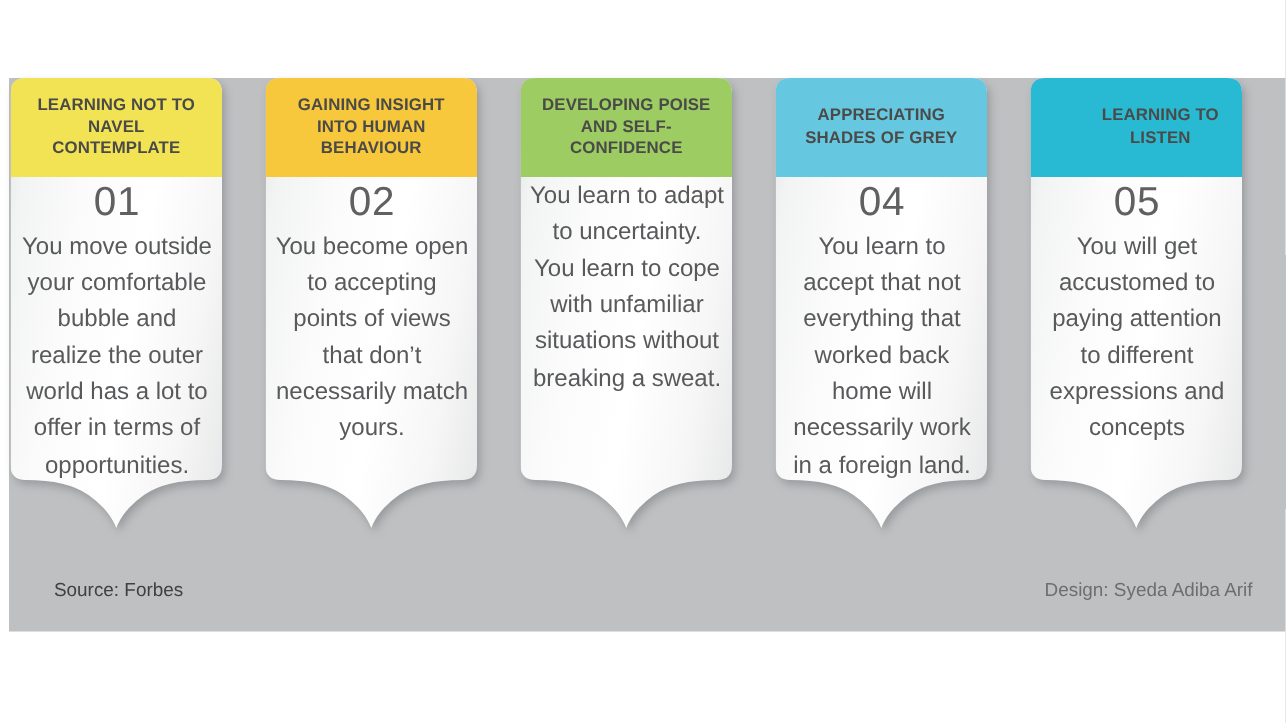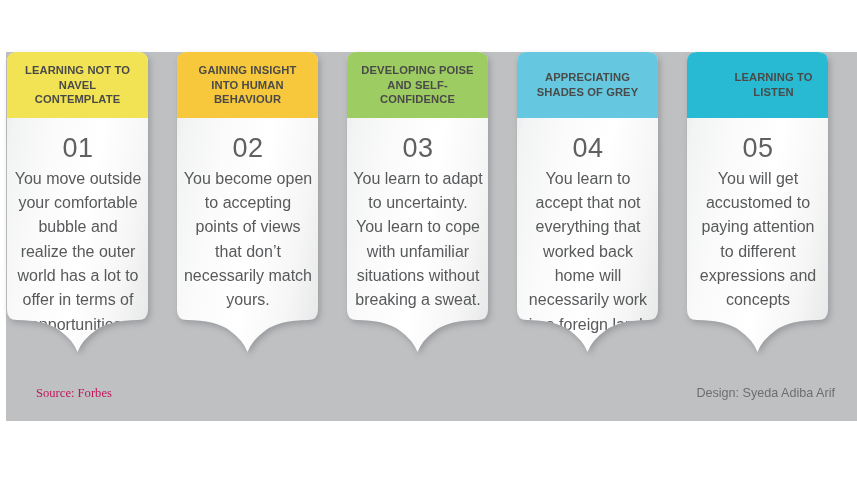--- a/index.html
+++ b/index.html
@@ -92,21 +92,21 @@
     color: #4a4a48;
     text-transform: uppercase;
   }
 
   .card-body {
     position: absolute;
     left: 0;
     top: 66px;
     width: 142px;
     box-sizing: border-box;
-    padding: 14px 6px 0 6px;
+    padding: 0 6px 0 6px;
     text-align: center;
   }
 
   .card-number {
     font-family: "Liberation Sans", sans-serif;
     font-size: 27px;
     font-weight: normal;
     color: #606062;
     line-height: 1.25;
     letter-spacing: 0.5px;
@@ -118,23 +118,23 @@
     line-height: 1.52;
     color: #58595b;
     margin-top: 1px;
   }
 
   
   .footer-left {
     position: absolute;
     left: 36px;
     top: 386px;
-    font-family: Liberation Serif, serif;
+    font-family: Liberation Sans, sans-serif;
     font-size: 12.6px;
-    color: #be185d;
+    color: #404040;
   }
   .footer-right {
     position: absolute;
     right: 22px;
     top: 386px;
     font-family: Liberation Sans, sans-serif;
     font-size: 12.6px;
     color: #6d6e70;
     text-align: right;
   }
@@ -171,21 +171,20 @@
         </div>
       </div>
     </div>
 
     <div class="card">
       <div class="card-shape">
         <div class="card-header" style="background: rgb(156, 204, 98);">
           <div class="card-header-text">DEVELOPING POISE AND SELF-CONFIDENCE</div>
         </div>
         <div class="card-body">
-          <div class="card-number">03</div>
           <div class="card-text">You learn to adapt to uncertainty. You learn to cope with unfamiliar situations without breaking a sweat.</div>
         </div>
       </div>
     </div>
 
     <div class="card">
       <div class="card-shape">
         <div class="card-header" style="background: rgb(101, 200, 224);">
           <div class="card-header-text">APPRECIATING SHADES OF GREY</div>
         </div>

